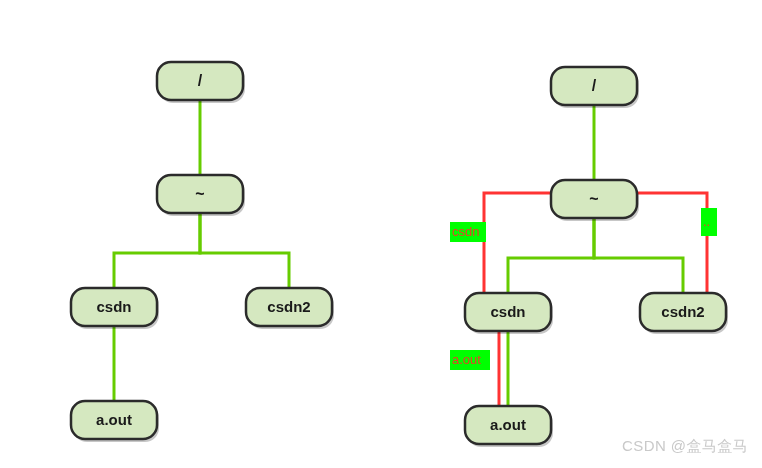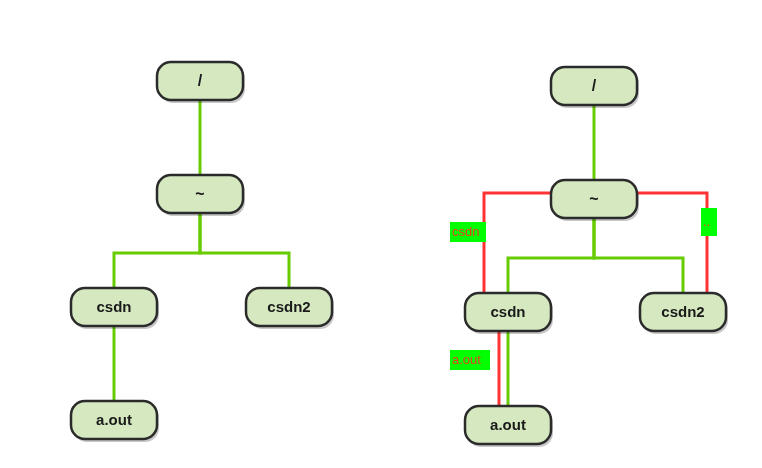--- a/index.html
+++ b/index.html
@@ -148,13 +148,14 @@
             <rect x="701" y="208" width="16" height="28" fill="#00ff00"></rect>
             <text x="703" y="223" class="edge-label-text">..</text>
           </g>
           <g>
             <rect x="450" y="350" width="40" height="20" fill="#00ff00"></rect>
             <text x="452" y="361" class="edge-label-text">a.out</text>
           </g>
         </g>
       </g>
     </svg>
+  <div class="watermark">CSDN @盒马盒马</div>
 </div>
 
 </body></html>

